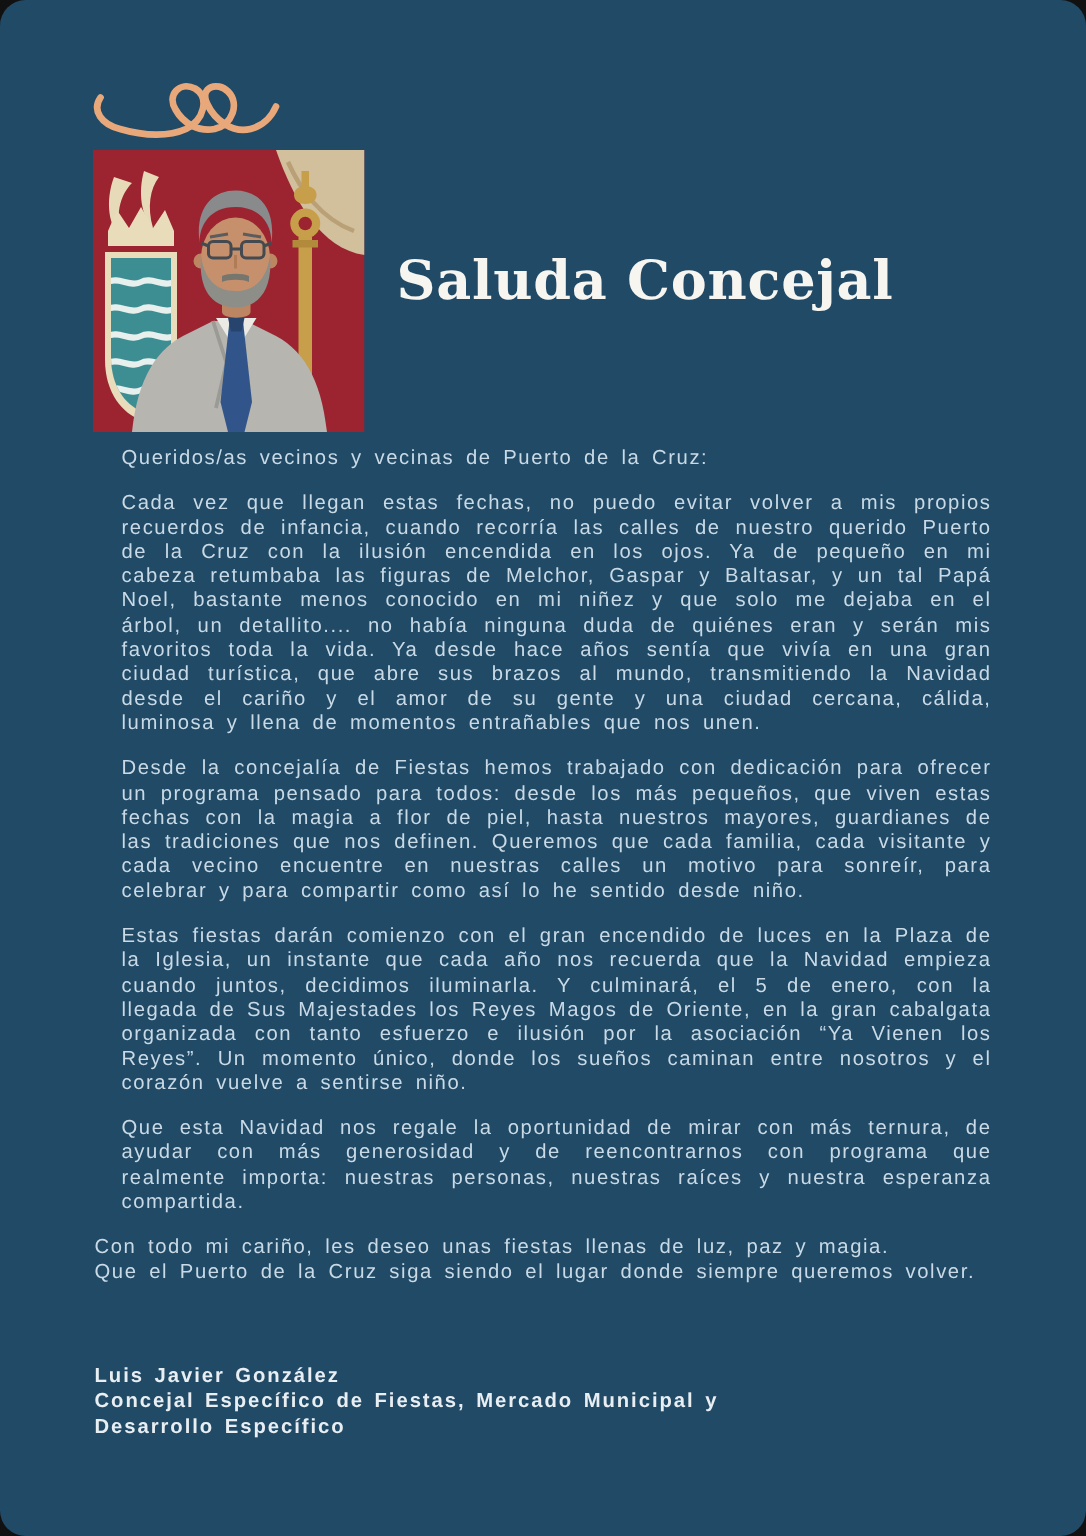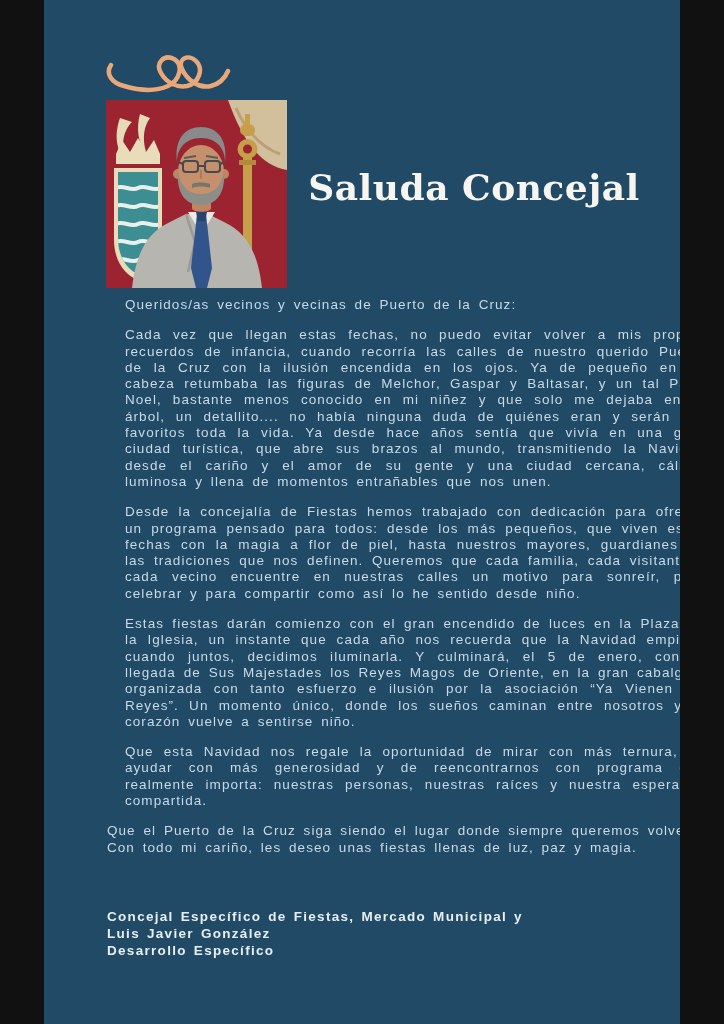--- a/index.html
+++ b/index.html
@@ -1,20 +1,21 @@
 <!DOCTYPE html>
 <html style="--background-color: #204a66; --accent-color: #e9a87a; --body-text-color: #c9dae6; --title-color: #f7f5f0; --signature-color: #e8eef2;"><head>
 <meta charset="utf-8">
 <style>
   html,body { margin:0; padding:0; background:#111; }
   .page {
-    position:relative; width:636px; height:1024px; margin:0 auto;
+    position:relative; width:724px; height:1024px; margin:0 auto;
     background:var(--background-color,#204a66);
     font-family:"Liberation Sans",sans-serif;
     overflow:hidden;
+    border-radius:17px;
   }
   .ribbon { position:absolute; left:62px; top:50px; width:126px; height:48px; }
   .ribbon path { stroke:var(--accent-color,#e9a87a); }
   .photo { position:absolute; left:62px; top:100px; width:181px; height:188px; }
   .photo svg { display:block; width:100%; height:100%; }
   .title {
     position:absolute; left:185px; top:166px; width:490px; margin:0;
     text-align:center;
     font-family:"DejaVu Serif",serif; font-weight:700; font-size:36px;
     letter-spacing:0.5px;
@@ -122,23 +123,23 @@
 
   <h1 class="title">Saluda Concejal</h1>
 
   <div class="content">
     <p class="greeting">Queridos/as vecinos y vecinas de Puerto de la Cruz:</p>
     <p>Cada vez que llegan estas fechas, no puedo evitar volver a mis propios recuerdos de infancia, cuando recorría las calles de nuestro querido Puerto de la Cruz con la ilusión encendida en los ojos. Ya de pequeño en mi cabeza retumbaba las figuras de Melchor, Gaspar y Baltasar, y un tal Papá Noel, bastante menos conocido en mi niñez y que solo me dejaba en el árbol, un detallito.... no había ninguna duda de quiénes eran y serán mis favoritos toda la vida. Ya desde hace años sentía que vivía en una gran ciudad turística, que abre sus brazos al mundo, transmitiendo la Navidad desde el cariño y el amor de su gente y una ciudad cercana, cálida, luminosa y llena de momentos entrañables que nos unen.</p>
     <p>Desde la concejalía de Fiestas hemos trabajado con dedicación para ofrecer un programa pensado para todos: desde los más pequeños, que viven estas fechas con la magia a flor de piel, hasta nuestros mayores, guardianes de las tradiciones que nos definen. Queremos que cada familia, cada visitante y cada vecino encuentre en nuestras calles un motivo para sonreír, para celebrar y para compartir como así lo he sentido desde niño.</p>
     <p>Estas fiestas darán comienzo con el gran encendido de luces en la Plaza de la Iglesia, un instante que cada año nos recuerda que la Navidad empieza cuando juntos, decidimos iluminarla. Y culminará, el 5 de enero, con la llegada de Sus Majestades los Reyes Magos de Oriente, en la gran cabalgata organizada con tanto esfuerzo e ilusión por la asociación “Ya Vienen los Reyes”. Un momento único, donde los sueños caminan entre nosotros y el corazón vuelve a sentirse niño.</p>
     <p>Que esta Navidad nos regale la oportunidad de mirar con más ternura, de ayudar con más generosidad y de reencontrarnos con programa que realmente importa: nuestras personas, nuestras raíces y nuestra esperanza compartida.</p>
     <div>
+      <p class="tight">Con todo mi cariño, les deseo unas fiestas llenas de luz, paz y magia.</p>
       <p class="tight">Que el Puerto de la Cruz siga siendo el lugar donde siempre queremos volver.</p>
-      <p class="tight">Con todo mi cariño, les deseo unas fiestas llenas de luz, paz y magia.</p>
     </div>
     <div class="signature">
+      <p>Luis Javier González</p>
       <p>Concejal Específico de Fiestas, Mercado Municipal y</p>
-      <p>Luis Javier González</p>
       <p>Desarrollo Específico</p>
     </div>
   </div>
 
 </div>
 
 </body></html>

